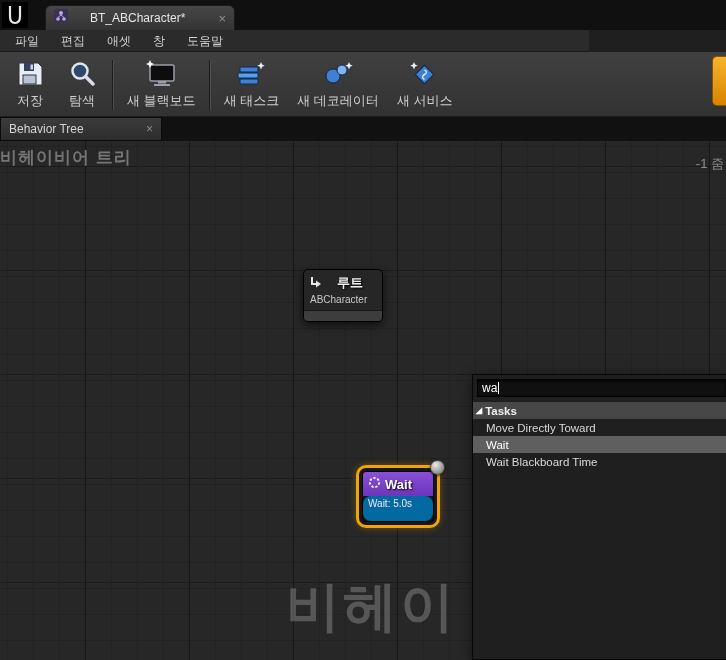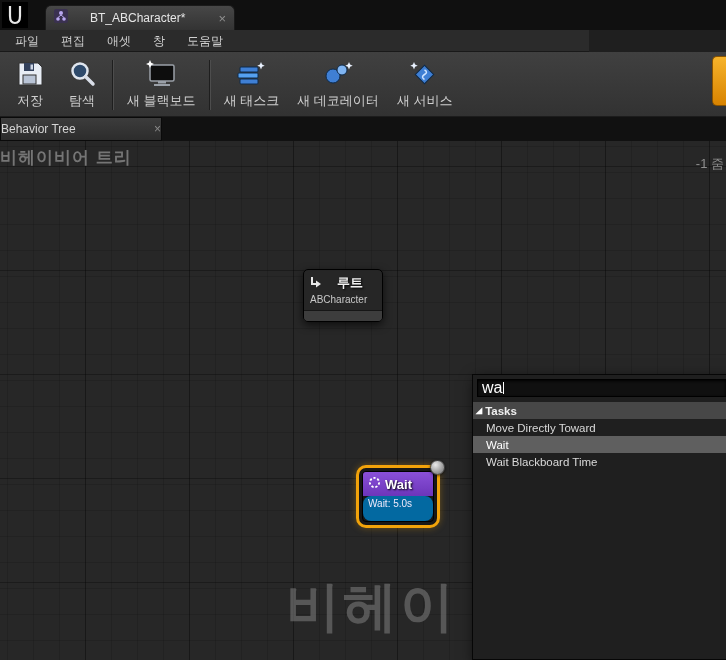--- a/index.html
+++ b/index.html
@@ -31,21 +31,21 @@
   .tb-label { font-size:13px; color:#cfcfcf; margin-top:2px; white-space:nowrap; }
   .tb-sep { width:2px; margin:6px 4px; border-left:1px solid #1e1e1e; border-right:1px solid #4d4d4d; }
   .accent-flag { position:absolute; top:56px; right:0; width:14px; height:50px;
     background:linear-gradient(#f6b32b,#d88300); border:1px solid #8a5400; border-right:none;
     border-radius:5px 0 0 5px; }
 
   
   .doctab-row { position:absolute; top:117px; left:0; width:726px; height:24px; background:#111; }
   .doc-tab { position:absolute; left:0; top:0; width:162px; height:24px;
     background:linear-gradient(#3c3c3c,#2c2c2c); border:1px solid #0a0a0a;
-    display:flex; align-items:center; padding:0 0; gap:8px; }
+    display:flex; align-items:center; padding:0 8px; gap:8px; }
   .doc-label { font-size:12px; color:#d5d5d5; flex:1; }
   .doc-close { font-size:12px; color:#8a8a8a; }
 
   
   .graph { position:absolute; top:141px; left:0; width:726px; height:519px; background-color:#272727;
     background-image:
       linear-gradient(to right, rgba(0,0,0,.30) 1px, transparent 1px),
       linear-gradient(to bottom, rgba(0,0,0,.30) 1px, transparent 1px),
       linear-gradient(to right, rgba(0,0,0,.13) 1px, transparent 1px),
       linear-gradient(to bottom, rgba(0,0,0,.13) 1px, transparent 1px);
@@ -76,21 +76,21 @@
   .wait-title { font-size:13px; font-weight:bold; color:#fff; text-shadow:1px 1px 2px #000; }
   .wait-body { padding:2px 5px 12px; font-size:10px; color:#efe9fb; background:#0369a1;border-radius:8px; }
   .index-badge { position:absolute; top:-8px; right:-8px; width:15px; height:15px; border-radius:50%;
     background:radial-gradient(circle at 35% 30%, #eaeaea, #9c9c9c 60%, #6d6d6d);
     border:1px solid #474747; box-shadow:0 1px 3px rgba(0,0,0,.6); }
 
   
   .ctx { position:absolute; left:472px; top:374px; width:260px; height:286px; background:#1f1f1f;
     border:1px solid #060606; box-shadow:3px 5px 14px rgba(0,0,0,.75); z-index:50; }
   .ctx-search { margin:4px 4px 5px; height:18px; background:#101010; border:1px solid #000;
-    box-shadow:inset 0 1px 3px #000; color:#fff; font-size:16px; line-height:16px;
+    box-shadow:inset 0 1px 3px #000; color:#fff; font-size:12px; line-height:16px;
     padding:0 4px; display:flex; align-items:center; }
   .caret { display:inline-block; width:1px; height:12px; background:#fff; margin-left:1px; }
   .ctx-cat { height:17px; background:#474747; color:#efefef; font-size:11.5px; font-weight:bold;
     display:flex; align-items:center; gap:3px; padding-left:3px; }
   .ctx-cat .arrow { font-size:8px; color:#fff; }
   .ctx-item { height:17px; display:flex; align-items:center; padding-left:13px;
     font-size:11.5px; color:#d9d9d9; }
   .ctx-item.selected { background:#5f5f5f; color:#fff; }
 </style>
 </head>

